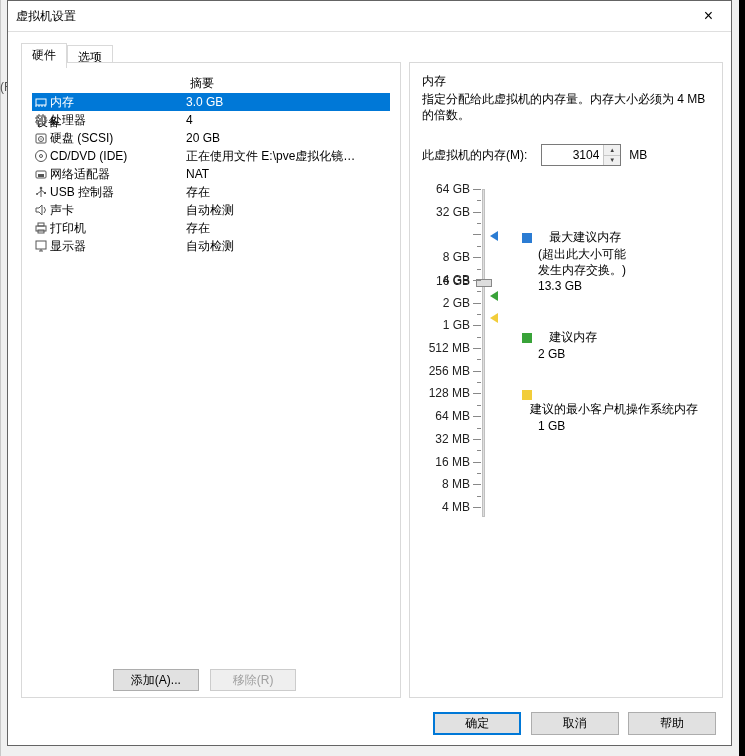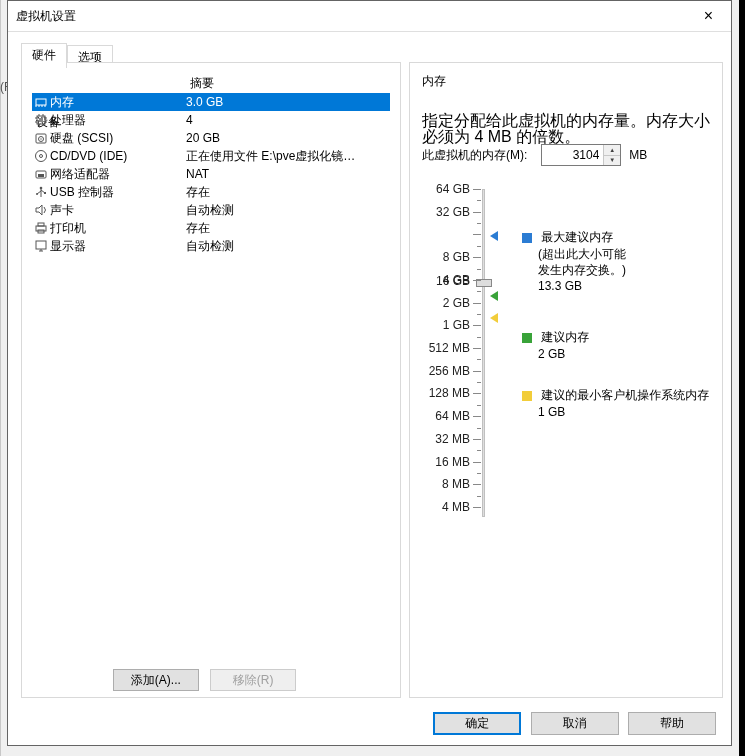--- a/index.html
+++ b/index.html
@@ -184,23 +184,22 @@
 
   
   .mem-title {
     position: absolute;
     left: 12px; top: 10px;
     font-size: 12px;
   }
   .mem-desc {
     position: absolute;
     left: 12px; right: 12px; top: 28px;
-    font-size: 16px;
+    font-size: 12px;
     line-height: 16px;
-    margin-top: 22px;
   }
   .mem-row {
     position: absolute;
     left: 12px; top: 80px;
     right: 12px;
     height: 24px;
     display: flex;
     align-items: center;
   }
   .mem-row label { flex: 0 0 auto; }
@@ -306,21 +305,21 @@
   }
   .swatch {
     display: inline-block;
     width: 10px; height: 10px;
     margin-right: 6px;
     vertical-align: middle;
   }
   .swatch.blue  { background: #2b7cd3; }
   .swatch.green { background: #39a339; }
   .swatch.yellow{ background: #f2cd3a; }
-  .legend-text { display: inline-block; vertical-align: middle; }
+  .legend-text { display: inline-block; vertical-align: middle; margin-left: 8px; }
   .legend-sub  { display: block; padding-left: 16px; line-height:16px; }
 
   
   .footer {
     position: absolute;
     bottom: 10px;
     right: 15px;
   }
   .footer .btn { min-width: 88px; height: 23px; line-height: 21px; margin-left: 6px; margin-right: 0;}
   .footer .btn.primary { border: 1px solid #0078d7; background: #e1e1e1; box-shadow: 0 0 0 1px #0078d7 inset; }

